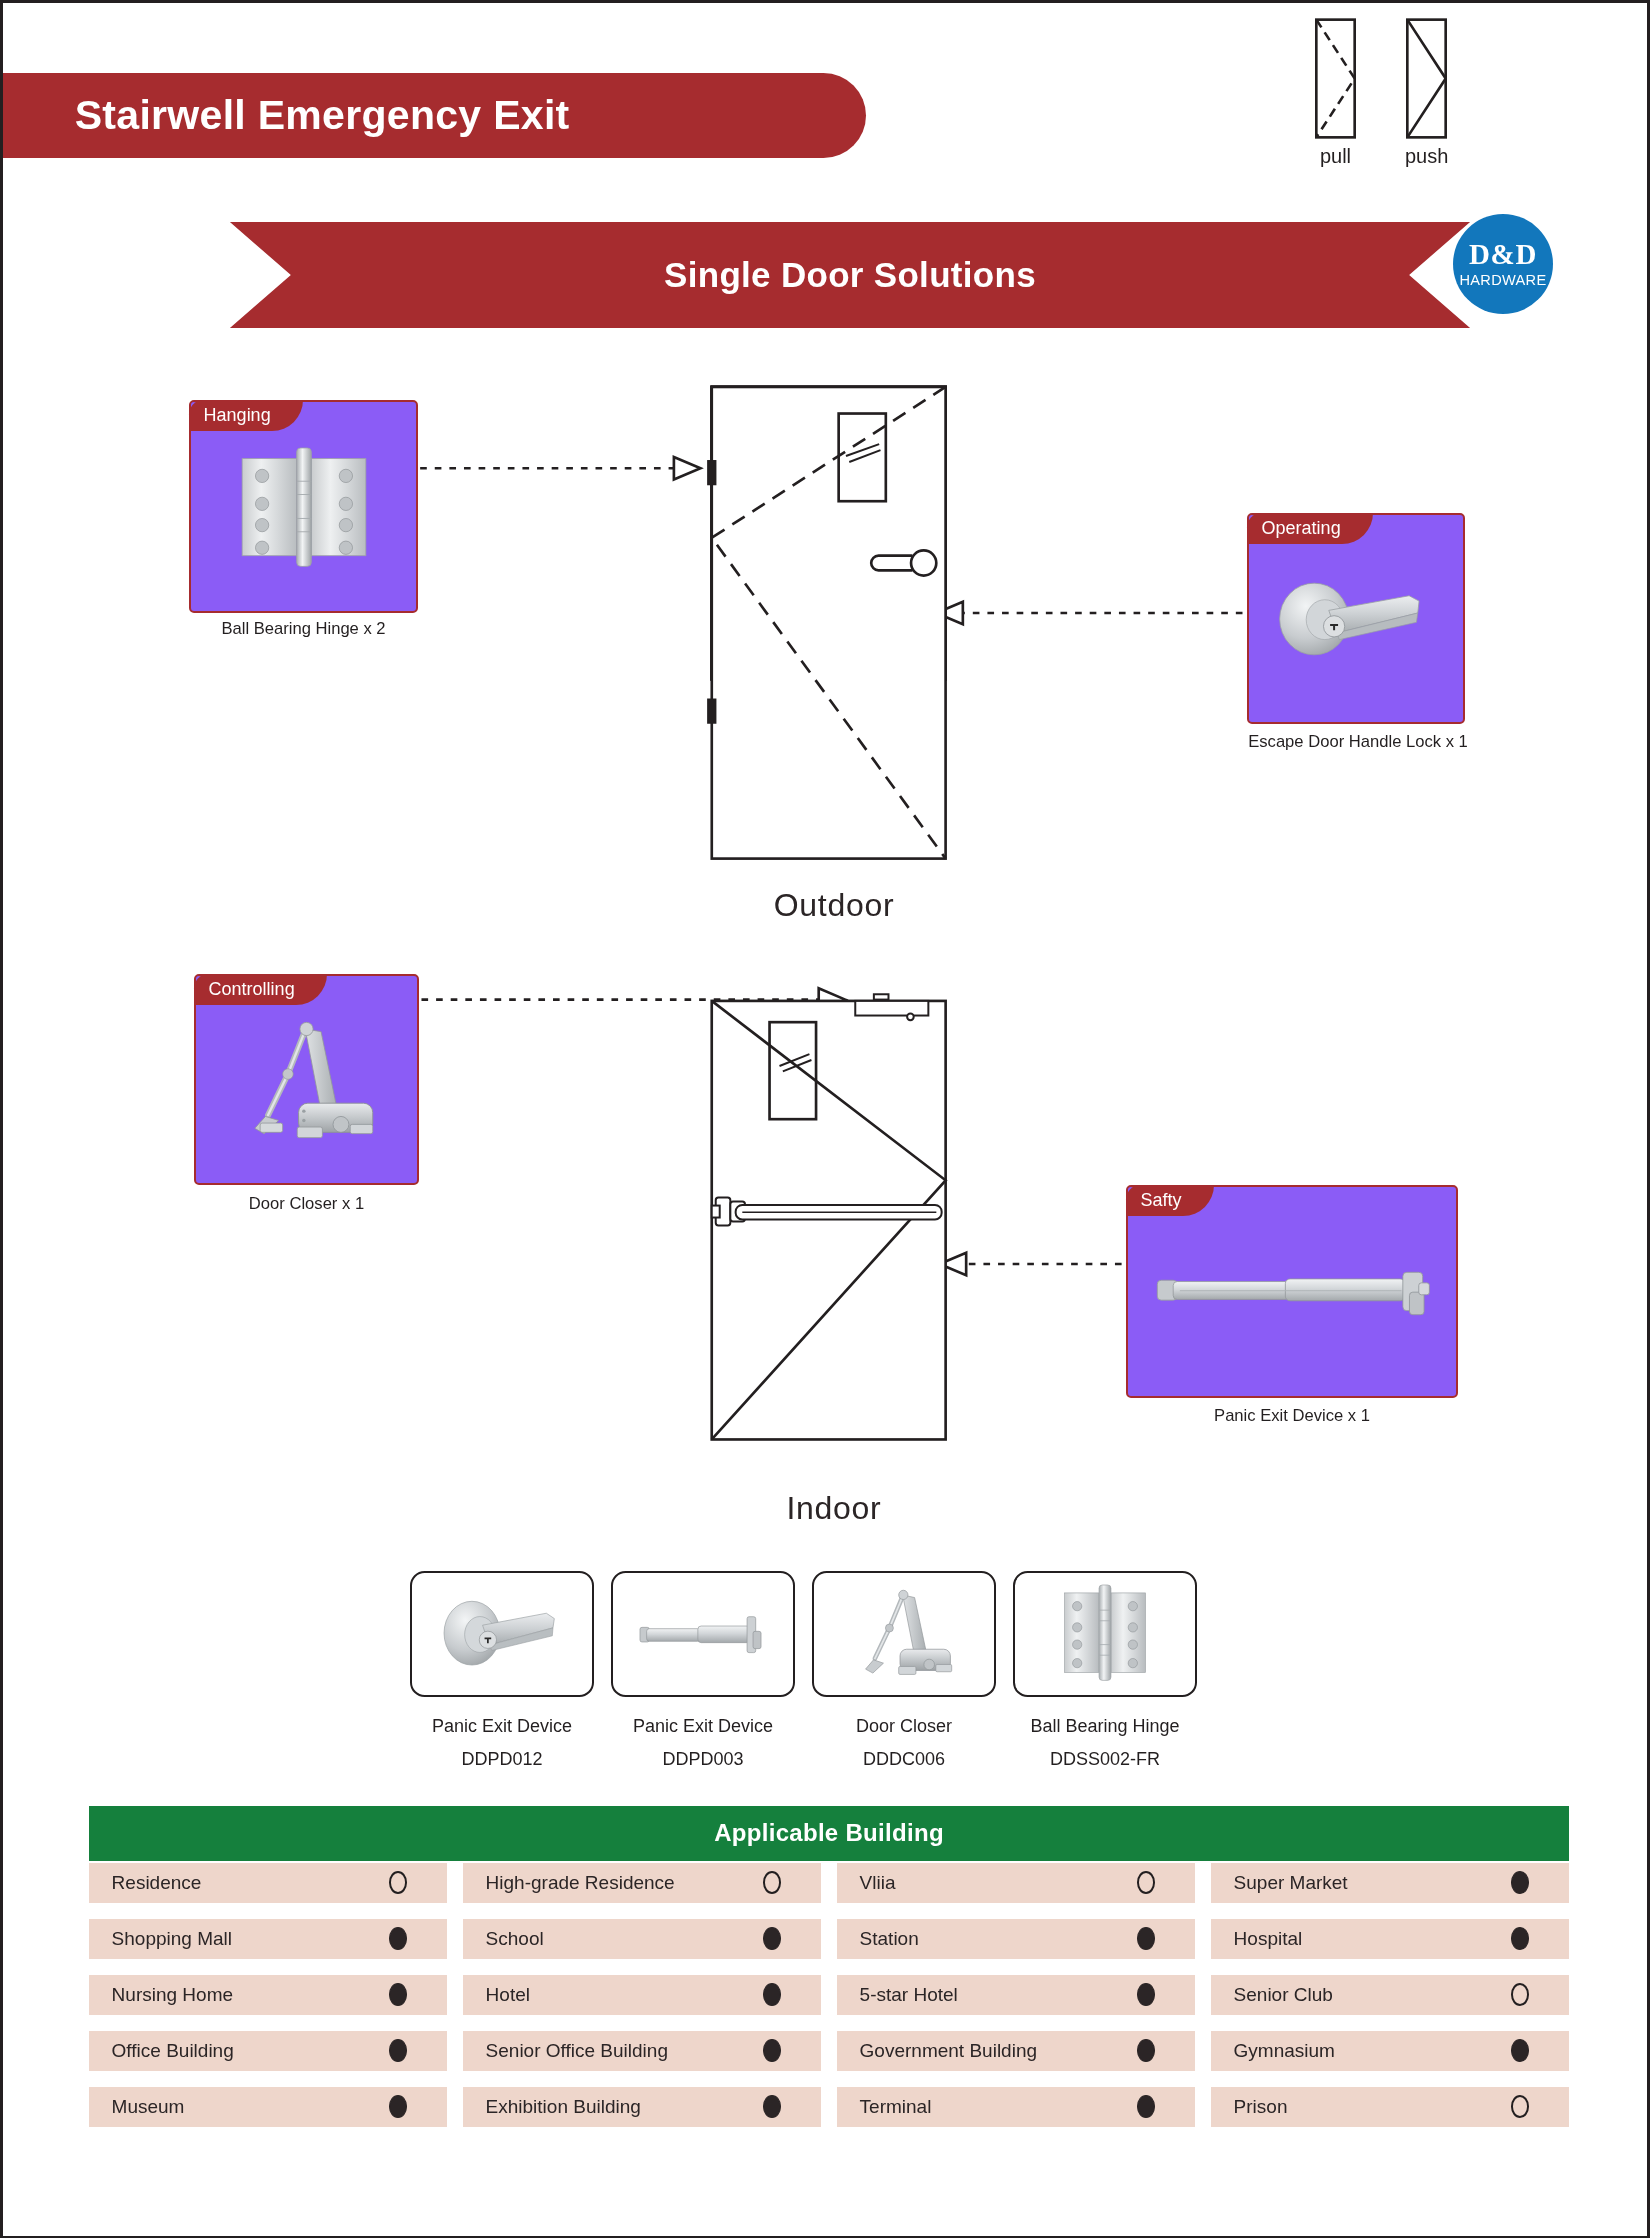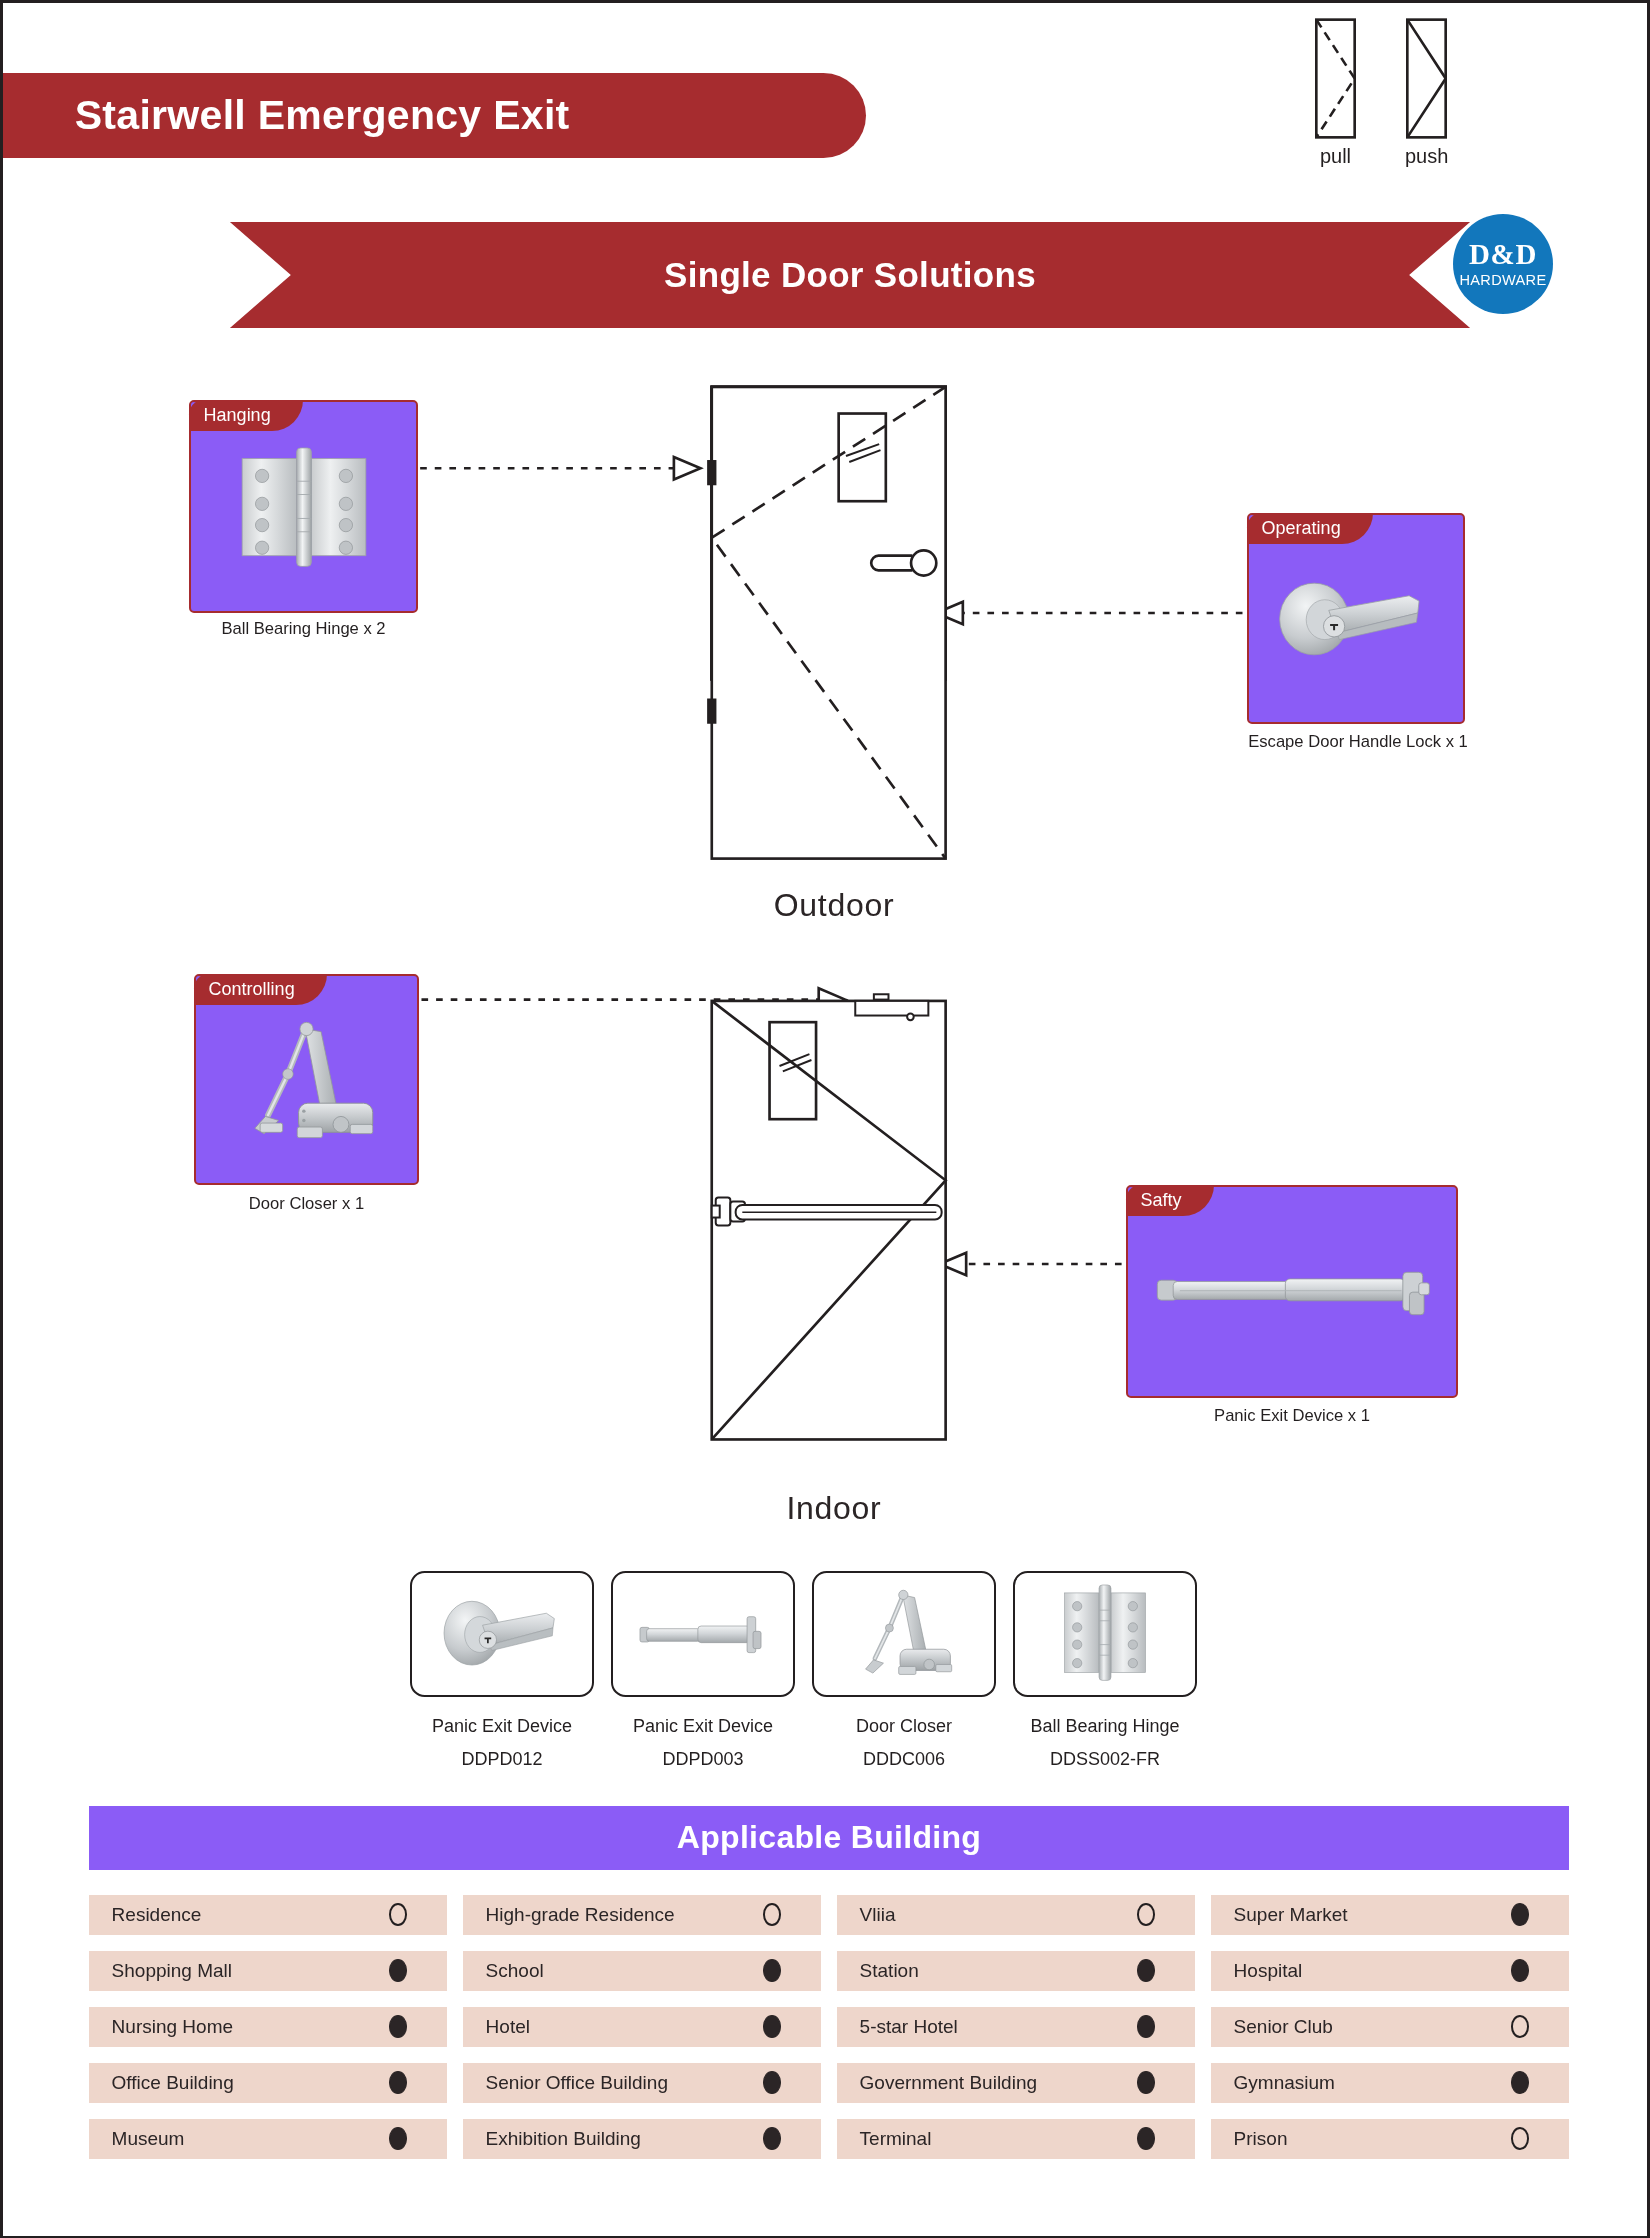--- a/index.html
+++ b/index.html
@@ -167,30 +167,30 @@
     white-space: nowrap;
   }
 
   
   .table-wrap {
     position: absolute;
     left: 86px; top: 1803px;
     width: 1480px;
   }
   .table-head {
-    background: #8b5cf6;
+    background: #15803d;
     color: #ffffff;
-    font-size: 32px;
+    font-size: 24px;
     font-weight: bold;
     text-align: center;
     padding: 12.6px 0 14px;
     letter-spacing: 0.3px;
   }
   .table-grid {
-    margin-top: 25px;
+    margin-top: 2px;
     display: grid;
     grid-template-columns: repeat(4, 1fr);
     column-gap: 14.6px;
     row-gap: 14.6px;
     gap: 16px;
   }
   .cell {
     background: #eed6cb;
     height: 40px;
     display: flex; align-items: center;

